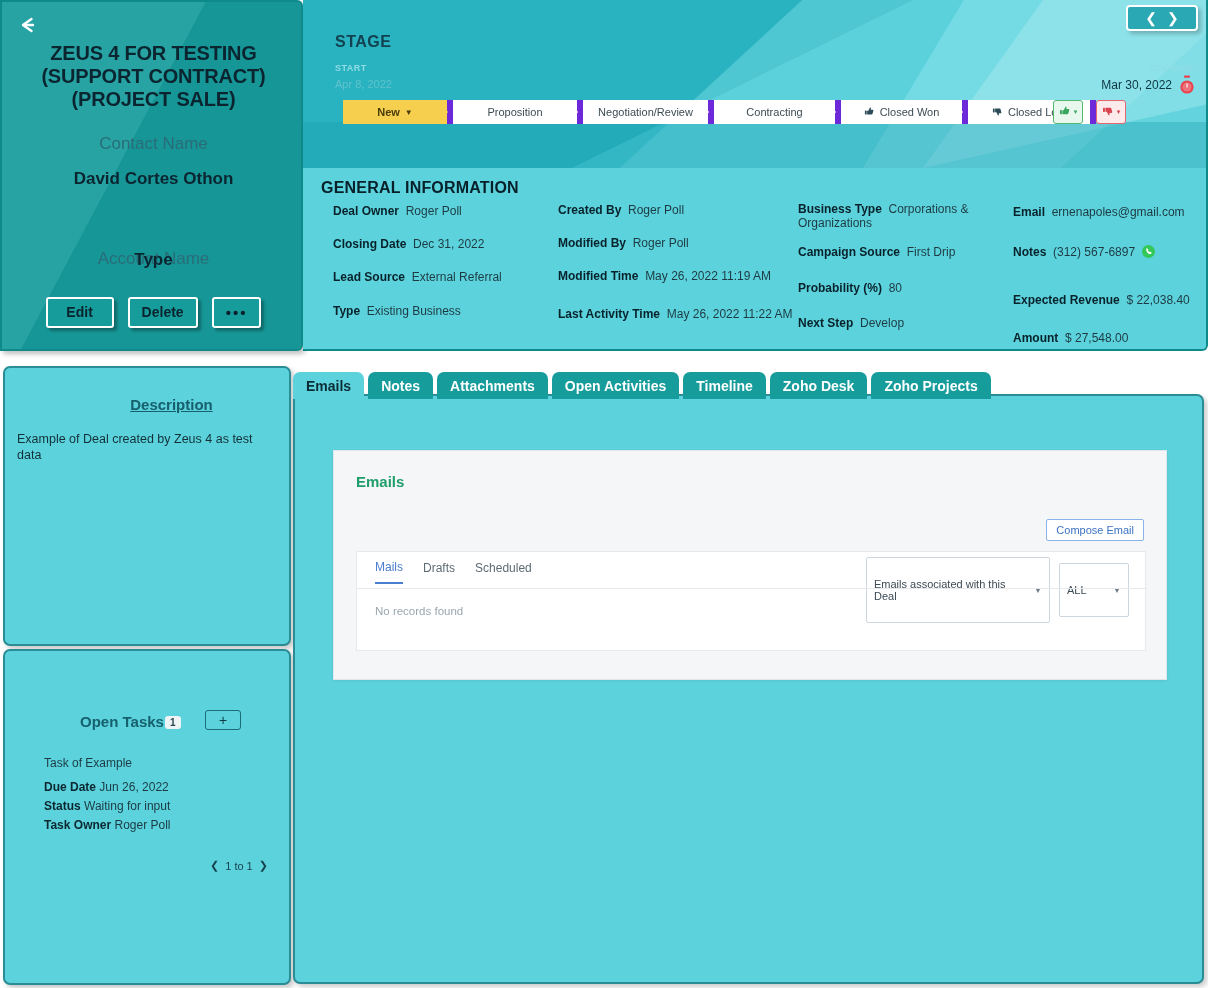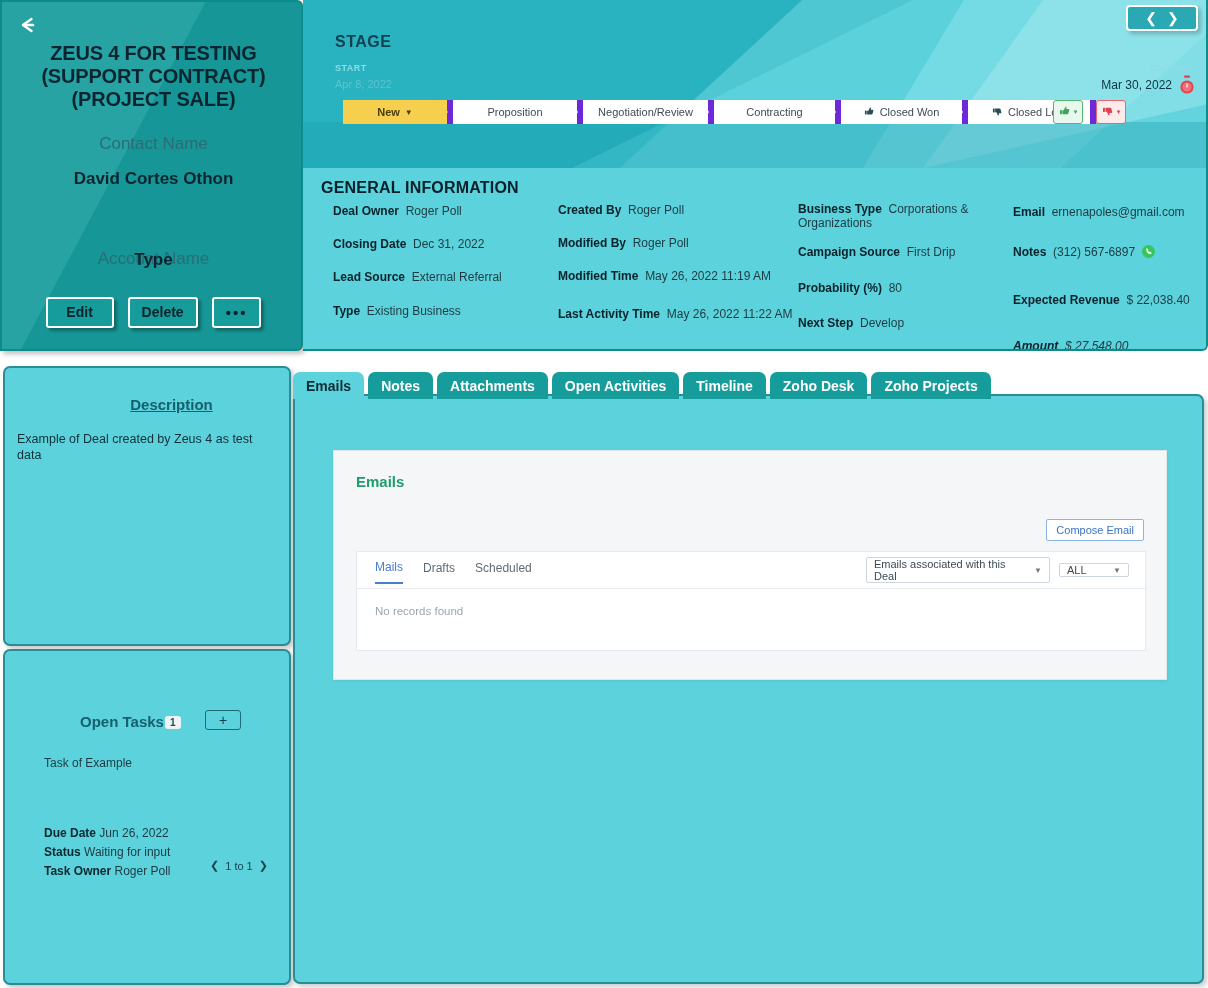--- a/index.html
+++ b/index.html
@@ -187,21 +187,21 @@
     font-size:10px; padding:1px 5px; font-weight:bold;
   }
   .tasks-add {
     position:absolute; left:205px; top:354px; width:36px; height:20px;
     border:1px solid #1c6b77; border-radius:3px; background:transparent;
     color:#0e3b45; font-size:14px; line-height:18px; text-align:center; cursor:pointer;
   }
   .task-name {
     position:absolute; left:44px; top:400px; font-size:12px; color:#1c3b44;
   }
-  .task-row { position:absolute; left:44px; font-size:12px; color:#1b3a43;margin-top:46px; }
+  .task-row { position:absolute; left:44px; font-size:12px; color:#1b3a43; }
   .task-row .k { font-weight:bold; color:#0b2730; }
   .tr1 { top:424px; } .tr2 { top:443px; } .tr3 { top:462px; }
   .task-pager {
     position:absolute; left:210px; top:503px; font-size:11px; color:#17454f;
     display:flex; align-items:center; gap:6px; cursor:pointer;
   }
 
   
   .content-wrap { position:absolute; left:293px; top:0; width:915px; height:632px; }
   .tabbar {
@@ -243,21 +243,21 @@
   .mail-tabs {
     position:absolute; left:18px; top:8px; display:flex; gap:20px; align-items:center;
   }
   .mail-tab { font-size:12px; color:#5d6b75; padding-bottom:8px; cursor:pointer; }
   .mail-tab.active { color:#4b7fd0; border-bottom:2px solid #4a7fd0; }
   .mail-filters {
     position:absolute; right:16px; top:5px; display:flex; gap:9px; align-items:center;
   }
   .sel {
     background:#ffffff; border:1px solid #cdd6de; border-radius:2px;
-    font-size:11px; color:#3c4a54; padding:0 7px; cursor:pointer;
+    font-size:11px; color:#3c4a54; padding:20px 7px; cursor:pointer;
     display:flex; align-items:center; justify-content:space-between; gap:14px;
   }
   .sel.wide { width:184px; }
   .sel.narrow { width:70px; }
   .sel .cc { font-size:8px; color:#6d7b86; }
   .mail-sep { position:absolute; left:0; top:36px; width:790px; height:1px; background:#e6eaee; }
   .no-records {
     position:absolute; left:18px; top:53px; font-size:11.5px; color:#9aa6ae;
   }
 </style>
@@ -382,21 +382,21 @@
             <div class="gi-field" style="left: 495px; top: 34px; max-width: 235px;"><span class="k">Business Type</span>&nbsp;&nbsp;<span class="v">Corporations &amp; Organizations</span></div>
             <div class="gi-field" style="left: 495px; top: 77px; max-width: 235px;"><span class="k">Campaign Source</span>&nbsp;&nbsp;<span class="v">First Drip</span></div>
             <div class="gi-field" style="left: 495px; top: 113px; max-width: 235px;"><span class="k">Probability (%)</span>&nbsp;&nbsp;<span class="v">80</span></div>
             <div class="gi-field" style="left: 495px; top: 148px; max-width: 235px;"><span class="k">Next Step</span>&nbsp;&nbsp;<span class="v">Develop</span></div>
             <div class="gi-field" style="left: 710px; top: 37px; max-width: 235px;"><span class="k">Email</span>&nbsp;&nbsp;<span class="v">ernenapoles@gmail.com</span></div>
             <div class="gi-field" style="left: 710px; top: 77px; max-width: 235px;"><span class="k">Notes</span>&nbsp;&nbsp;<span class="v">(312) 567-6897</span><span class="phone-icon"><svg width="13" height="13" viewBox="0 0 13 13">
                   <circle cx="6.5" cy="6.5" r="6.5" fill="#34c759"></circle>
                   <path d="M4.2 3.9c0-.4.4-.7.8-.5l.9.4c.3.1.4.5.3.8l-.3.6c.4.8 1 1.4 1.8 1.8l.6-.3c.3-.1.6 0 .8.3l.4.9c.2.4-.1.8-.5.8C5.9 9.9 4.2 6.2 4.2 3.9z" fill="#fff"></path>
                 </svg></span></div>
             <div class="gi-field" style="left: 710px; top: 125px; max-width: 235px;"><span class="k">Expected Revenue</span>&nbsp;&nbsp;<span class="v">$ 22,038.40</span></div>
-            <div class="gi-field" style="left: 710px; top: 171px; max-width: 235px; font-style: italic;"><span class="k">Amount</span>&nbsp;&nbsp;<span class="v">$ 27,548.00</span></div>
+            <div class="gi-field" style="left: 710px; top: 163px; max-width: 235px;"><span class="k">Amount</span>&nbsp;&nbsp;<span class="v">$ 27,548.00</span></div>
           </div>
       </div>
     </div>
   </div>
 
   <div class="bottom-row">
 
     <div class="side-panel desc-panel">
       <div class="desc-title">Description</div>
       <div class="desc-body">Example of Deal created by Zeus 4 as test data</div>

